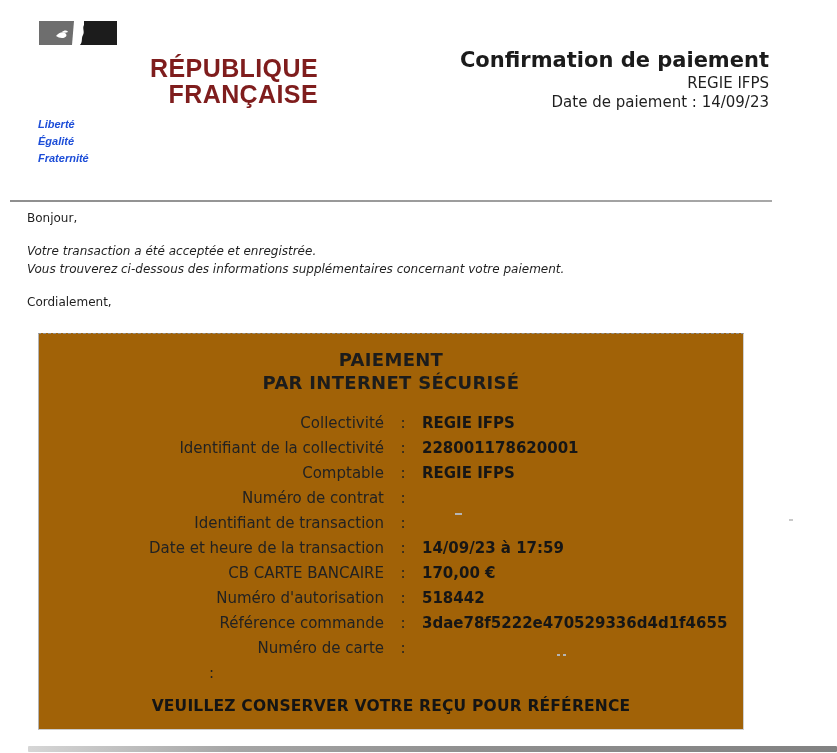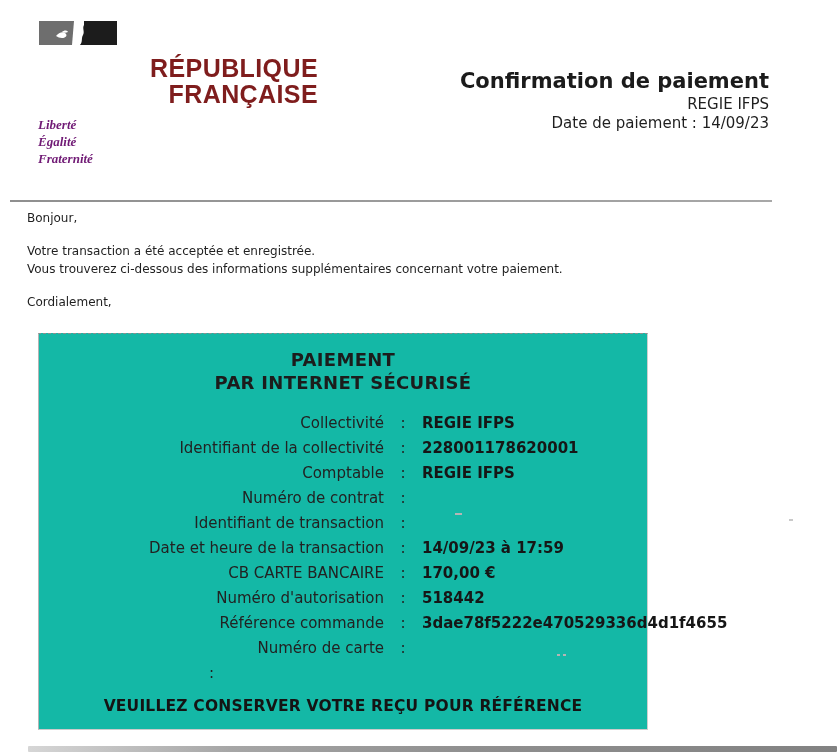--- a/index.html
+++ b/index.html
@@ -16,45 +16,45 @@
   .gov-block{position:absolute;left:38px;top:20px;width:280px;}
   .flag-logo{display:block;width:80px;height:26px;}
   .republic-name{
     margin-top:9px;
     font-family:"Liberation Sans","DejaVu Sans",sans-serif;
     font-weight:bold;font-size:25px;line-height:26px;
     letter-spacing:0.4px;color:#7f1d1d;text-align:right;
   }
   .motto{
     margin-top:9px;
-    font-family:Liberation Serif, serif;
+    font-family:Liberation Sans, sans-serif;
     font-style:italic;font-weight:600;
-    font-size:13px;line-height:17px;color:#701a75;
-  }
-  
-  .doc-header{position:absolute;top:69px;right:68px;text-align:right;}
+    font-size:11px;line-height:17px;color:#1d4ed8;
+  }
+  
+  .doc-header{position:absolute;top:48px;right:68px;text-align:right;}
   .doc-title{font-size:21px;font-weight:bold;color:#1b1b1b;line-height:24px;}
   .doc-org{font-size:15px;margin-top:3px;line-height:17px;}
   .doc-date{font-size:15px;margin-top:1px;line-height:18px;}
   
   .top-divider{
     position:absolute;left:10px;top:200px;width:762px;height:2px;
     background:linear-gradient(to right,#8f8f8f 0%,#9c9c9c 55%,#a8a8a8 100%);
   }
   
   .message{position:absolute;left:27px;top:209px;width:760px;font-size:12px;line-height:18.5px;}
   .message p{margin:0;}
   .msg-greeting{margin-bottom:14px !important;}
-  .msg-body{margin-bottom:0 !important;}
+  .msg-body{margin-bottom:0 !important;font-style:italic;}
   .msg-closing{margin-top:14px !important;}
   
   .receipt{
-    position:absolute;left:38px;top:333px;width:610px;height:397px;
+    position:absolute;left:38px;top:333px;width:706px;height:397px;
     box-sizing:border-box;
-    background:#14b8a6;
+    background:#a16207;
     border-left:1px solid #b4b4b4;
     border-right:1px solid #cfcfcf;
     border-bottom:1px solid #cccccc;
     border-top:1px dashed #8d8d8d;
   }
   .receipt-title{
     margin-top:15px;text-align:center;
     font-weight:bold;font-size:18px;line-height:22.5px;
     letter-spacing:0.3px;color:#1c1c1c;
   }

